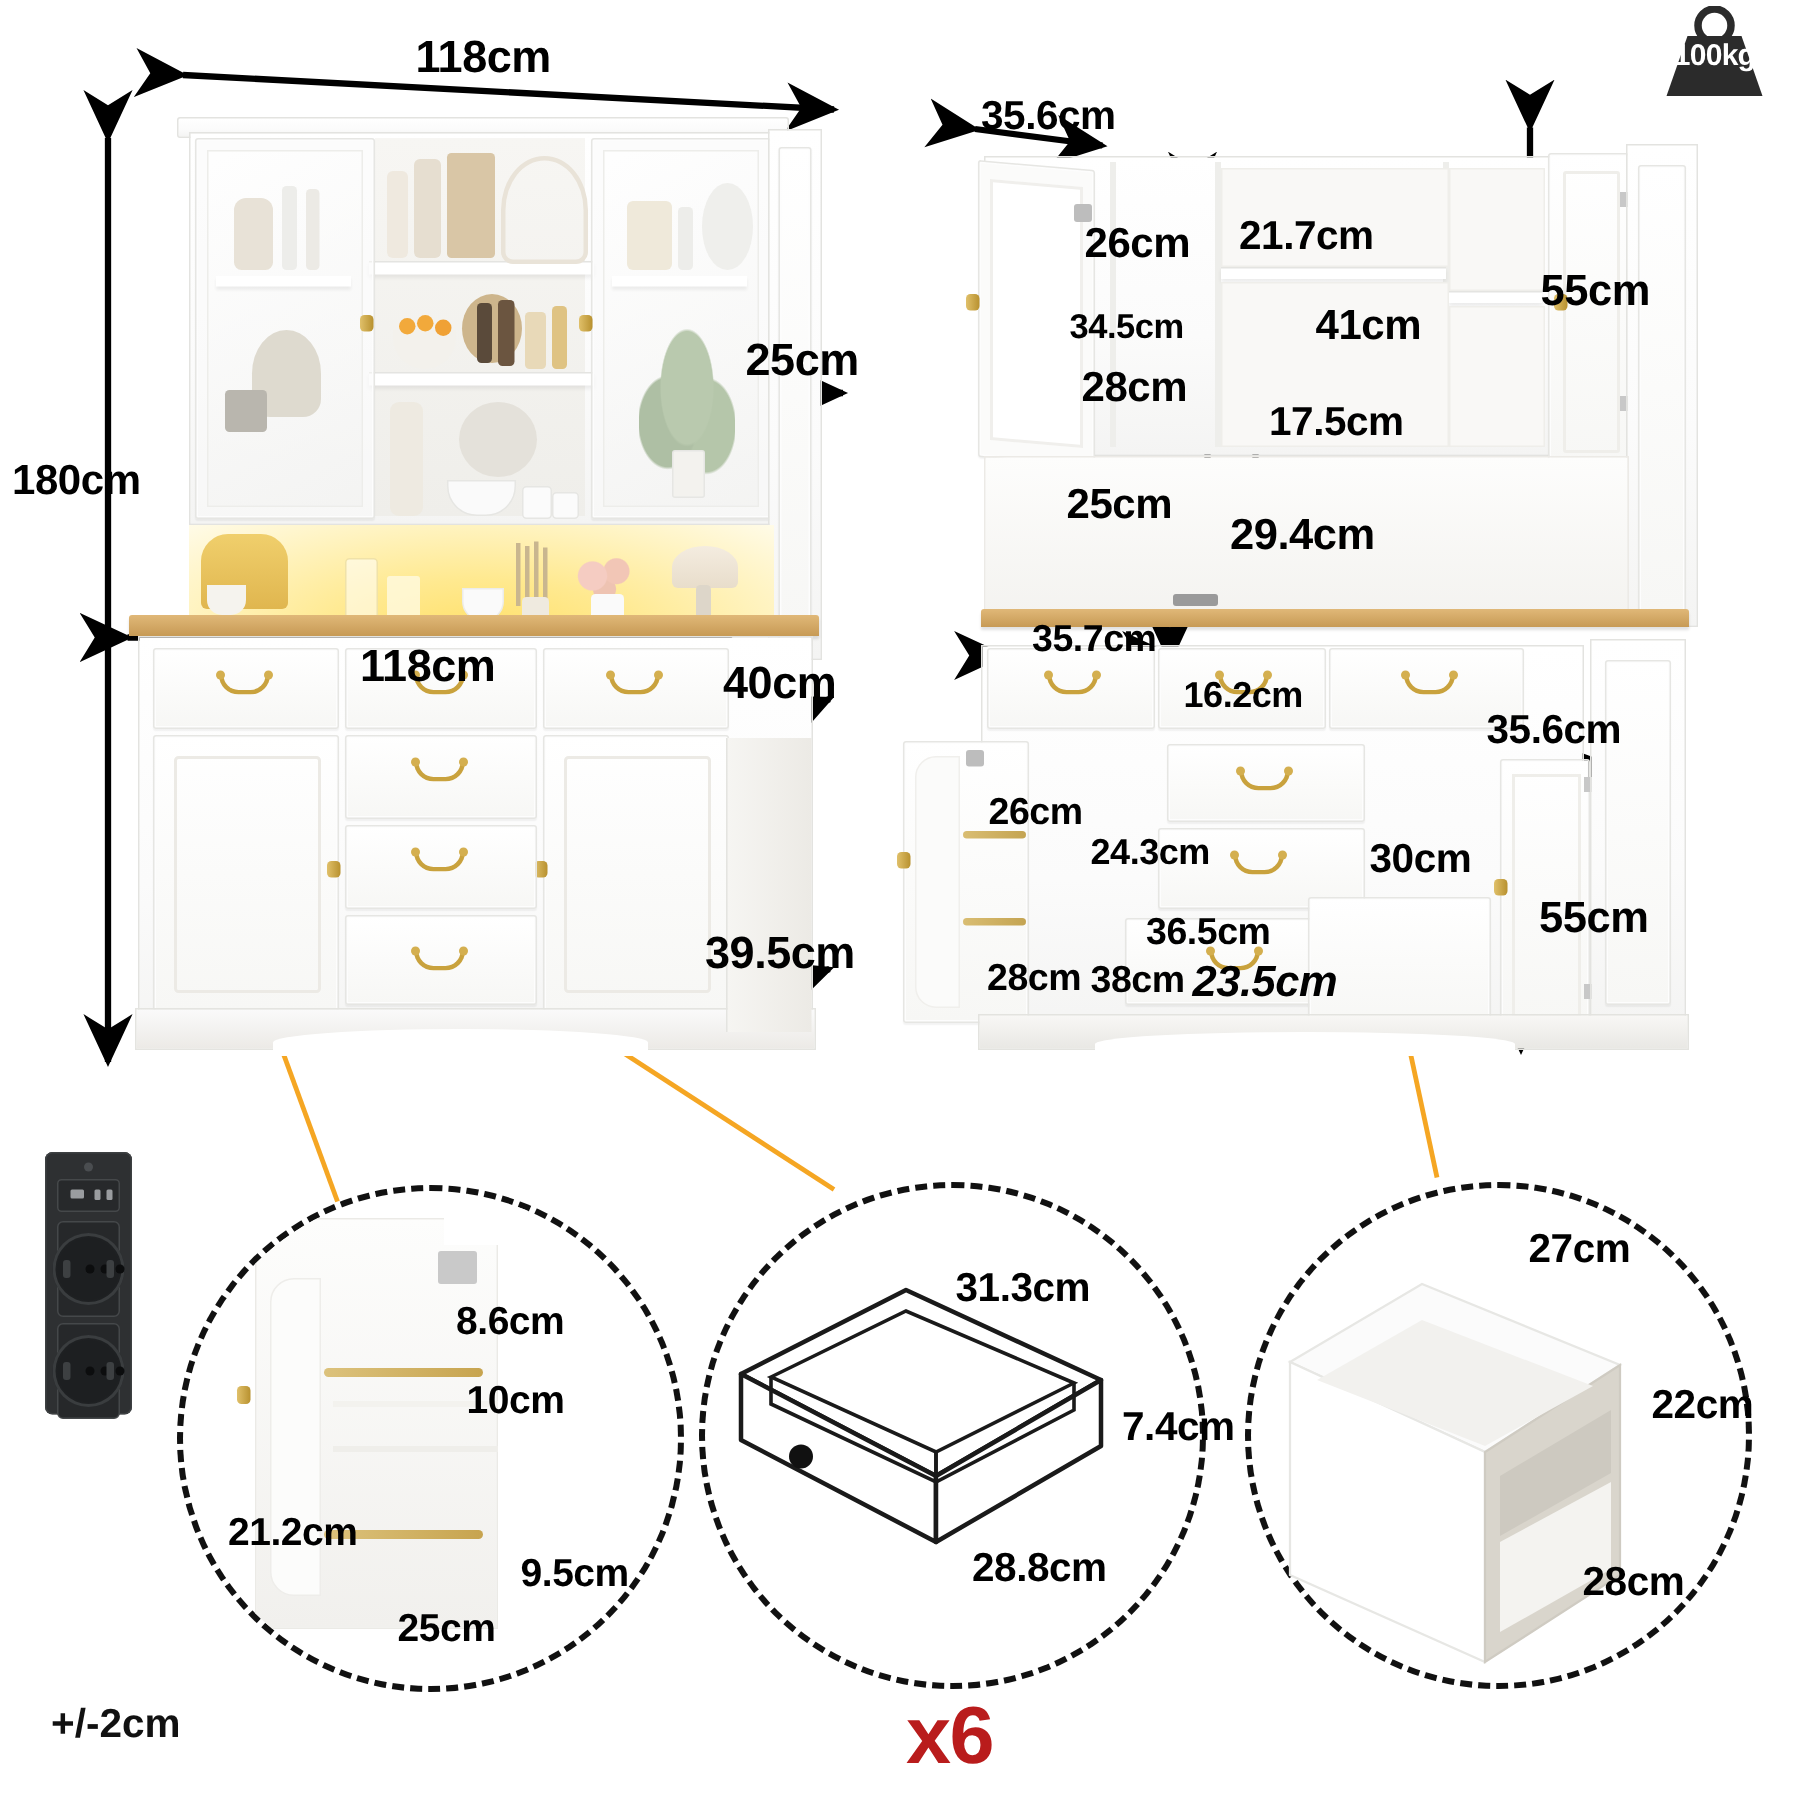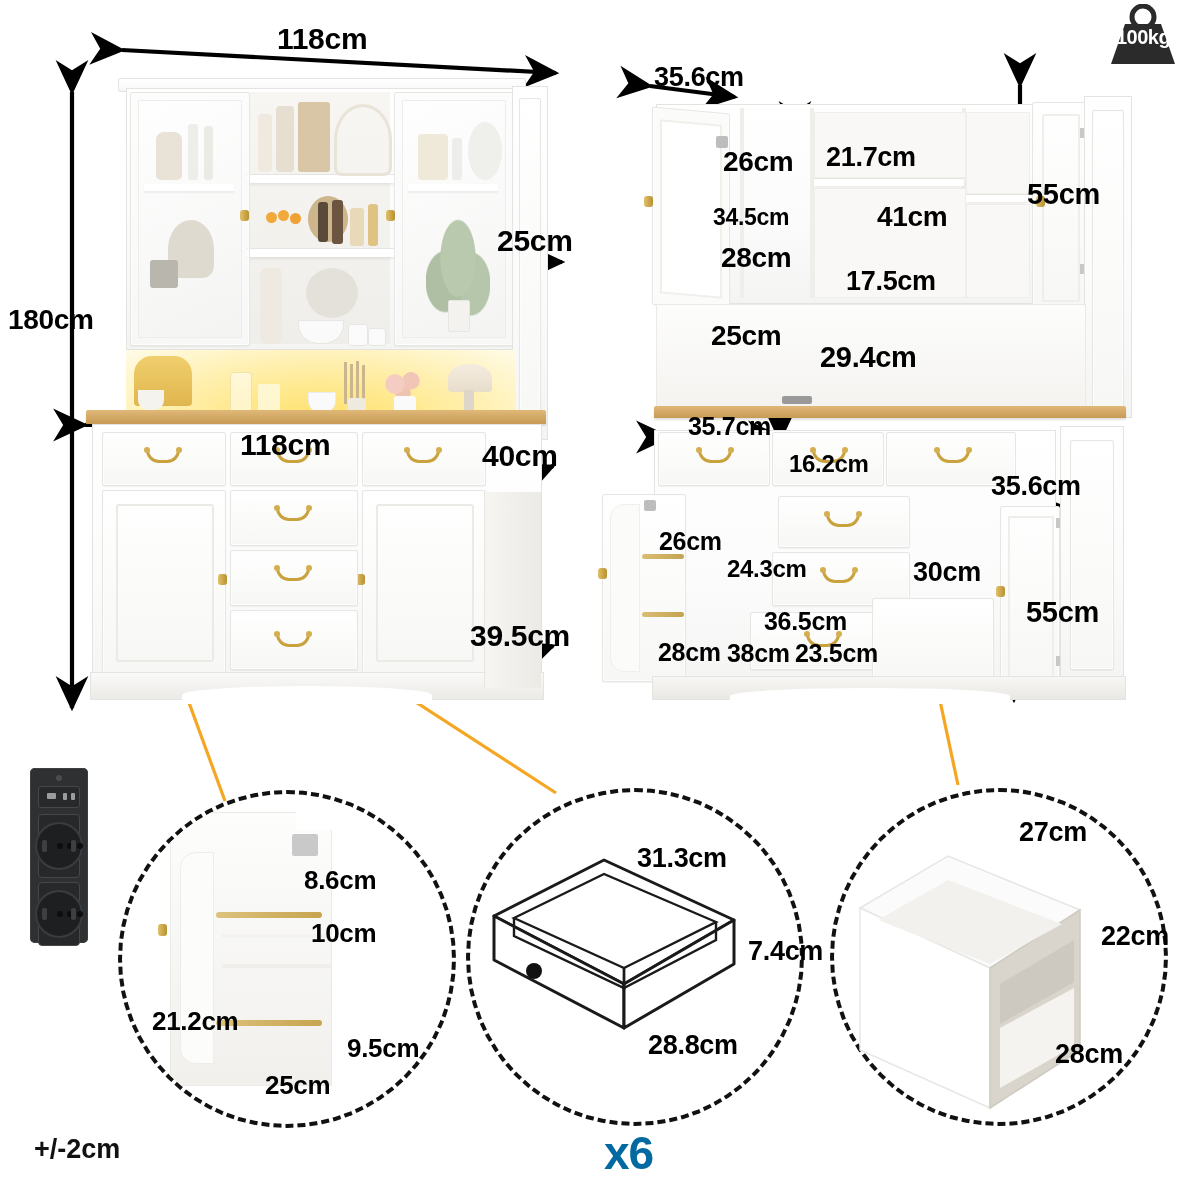--- a/index.html
+++ b/index.html
@@ -54,21 +54,21 @@
   .socket .eu{position:absolute;left:8px;right:8px;height:62px;
               border:1px solid #45484a;border-radius:4px;background:#26282a;}
   .socket .eu .ring{position:absolute;left:50%;top:50%;width:48px;height:48px;
         margin:-24px 0 0 -24px;border-radius:50%;
         background:radial-gradient(circle,#1d1f21 60%,#303336 100%);
         box-shadow:inset 0 0 0 2px #3a3d3f;}
   .socket .eu .h{position:absolute;width:6px;height:6px;border-radius:50%;background:#0c0d0e;}
   .socket .eu .clip{position:absolute;width:5px;height:12px;border-radius:2px;background:#3d4042;}
 
   .tol{position:absolute;font-weight:700;font-size:27px;color:#111;}
-  .x6{position:absolute;font-weight:700;font-size:46px;color:#0369a1;letter-spacing:-1px;}
+  .x6{position:absolute;font-weight:700;font-size:54px;color:#b91c1c;letter-spacing:-1px;}
 </style>
 </head>
 <body>
 
 <div class="stage">
 
   <svg class="svgl">
     <defs>
       <marker id="ah" markerWidth="9" markerHeight="9" refX="7.6" refY="4.5" orient="auto" markerUnits="strokeWidth">
         <path d="M0,0.6 L8.4,4.5 L0,8.4 L2.4,4.5 z" fill="#000"></path>
@@ -397,21 +397,21 @@
 
   <div class="dimlabel" style="left:688px;top:414px;font-size:25px;">35.7cm</div>
   <div class="dimlabel" style="left:789px;top:452px;font-size:24px;">16.2cm</div>
   <div class="dimlabel" style="left:991px;top:473px;font-size:27px;">35.6cm</div>
   <div class="dimlabel" style="left:659px;top:529px;font-size:25px;">26cm</div>
   <div class="dimlabel" style="left:727px;top:557px;font-size:24px;">24.3cm</div>
   <div class="dimlabel" style="left:732px;top:609px;font-size:25px;margin-left:32px;">36.5cm</div>
   <div class="dimlabel" style="left:913px;top:559px;font-size:27px;">30cm</div>
   <div class="dimlabel" style="left:658px;top:640px;font-size:25px;">28cm</div>
   <div class="dimlabel" style="left:727px;top:641px;font-size:25px;">38cm</div>
-  <div class="dimlabel" style="left:795px;top:641px;font-size:25px;">23.5cm</div>
+  <div class="dimlabel" style="left:795px;top:641px;font-size:29px;font-style:italic;">23.5cm</div>
   <div class="dimlabel" style="left:1026px;top:598px;font-size:29px;">55cm</div>
 
   <div class="dimlabel" style="left:304px;top:867px;font-size:26px;">8.6cm</div>
   <div class="dimlabel" style="left:311px;top:920px;font-size:26px;">10cm</div>
   <div class="dimlabel" style="left:152px;top:1008px;font-size:26px;">21.2cm</div>
   <div class="dimlabel" style="left:347px;top:1035px;font-size:26px;">9.5cm</div>
   <div class="dimlabel" style="left:265px;top:1072px;font-size:26px;">25cm</div>
 
   <div class="dimlabel" style="left:637px;top:845px;font-size:27px;">31.3cm</div>
   <div class="dimlabel" style="left:748px;top:938px;font-size:27px;">7.4cm</div>

